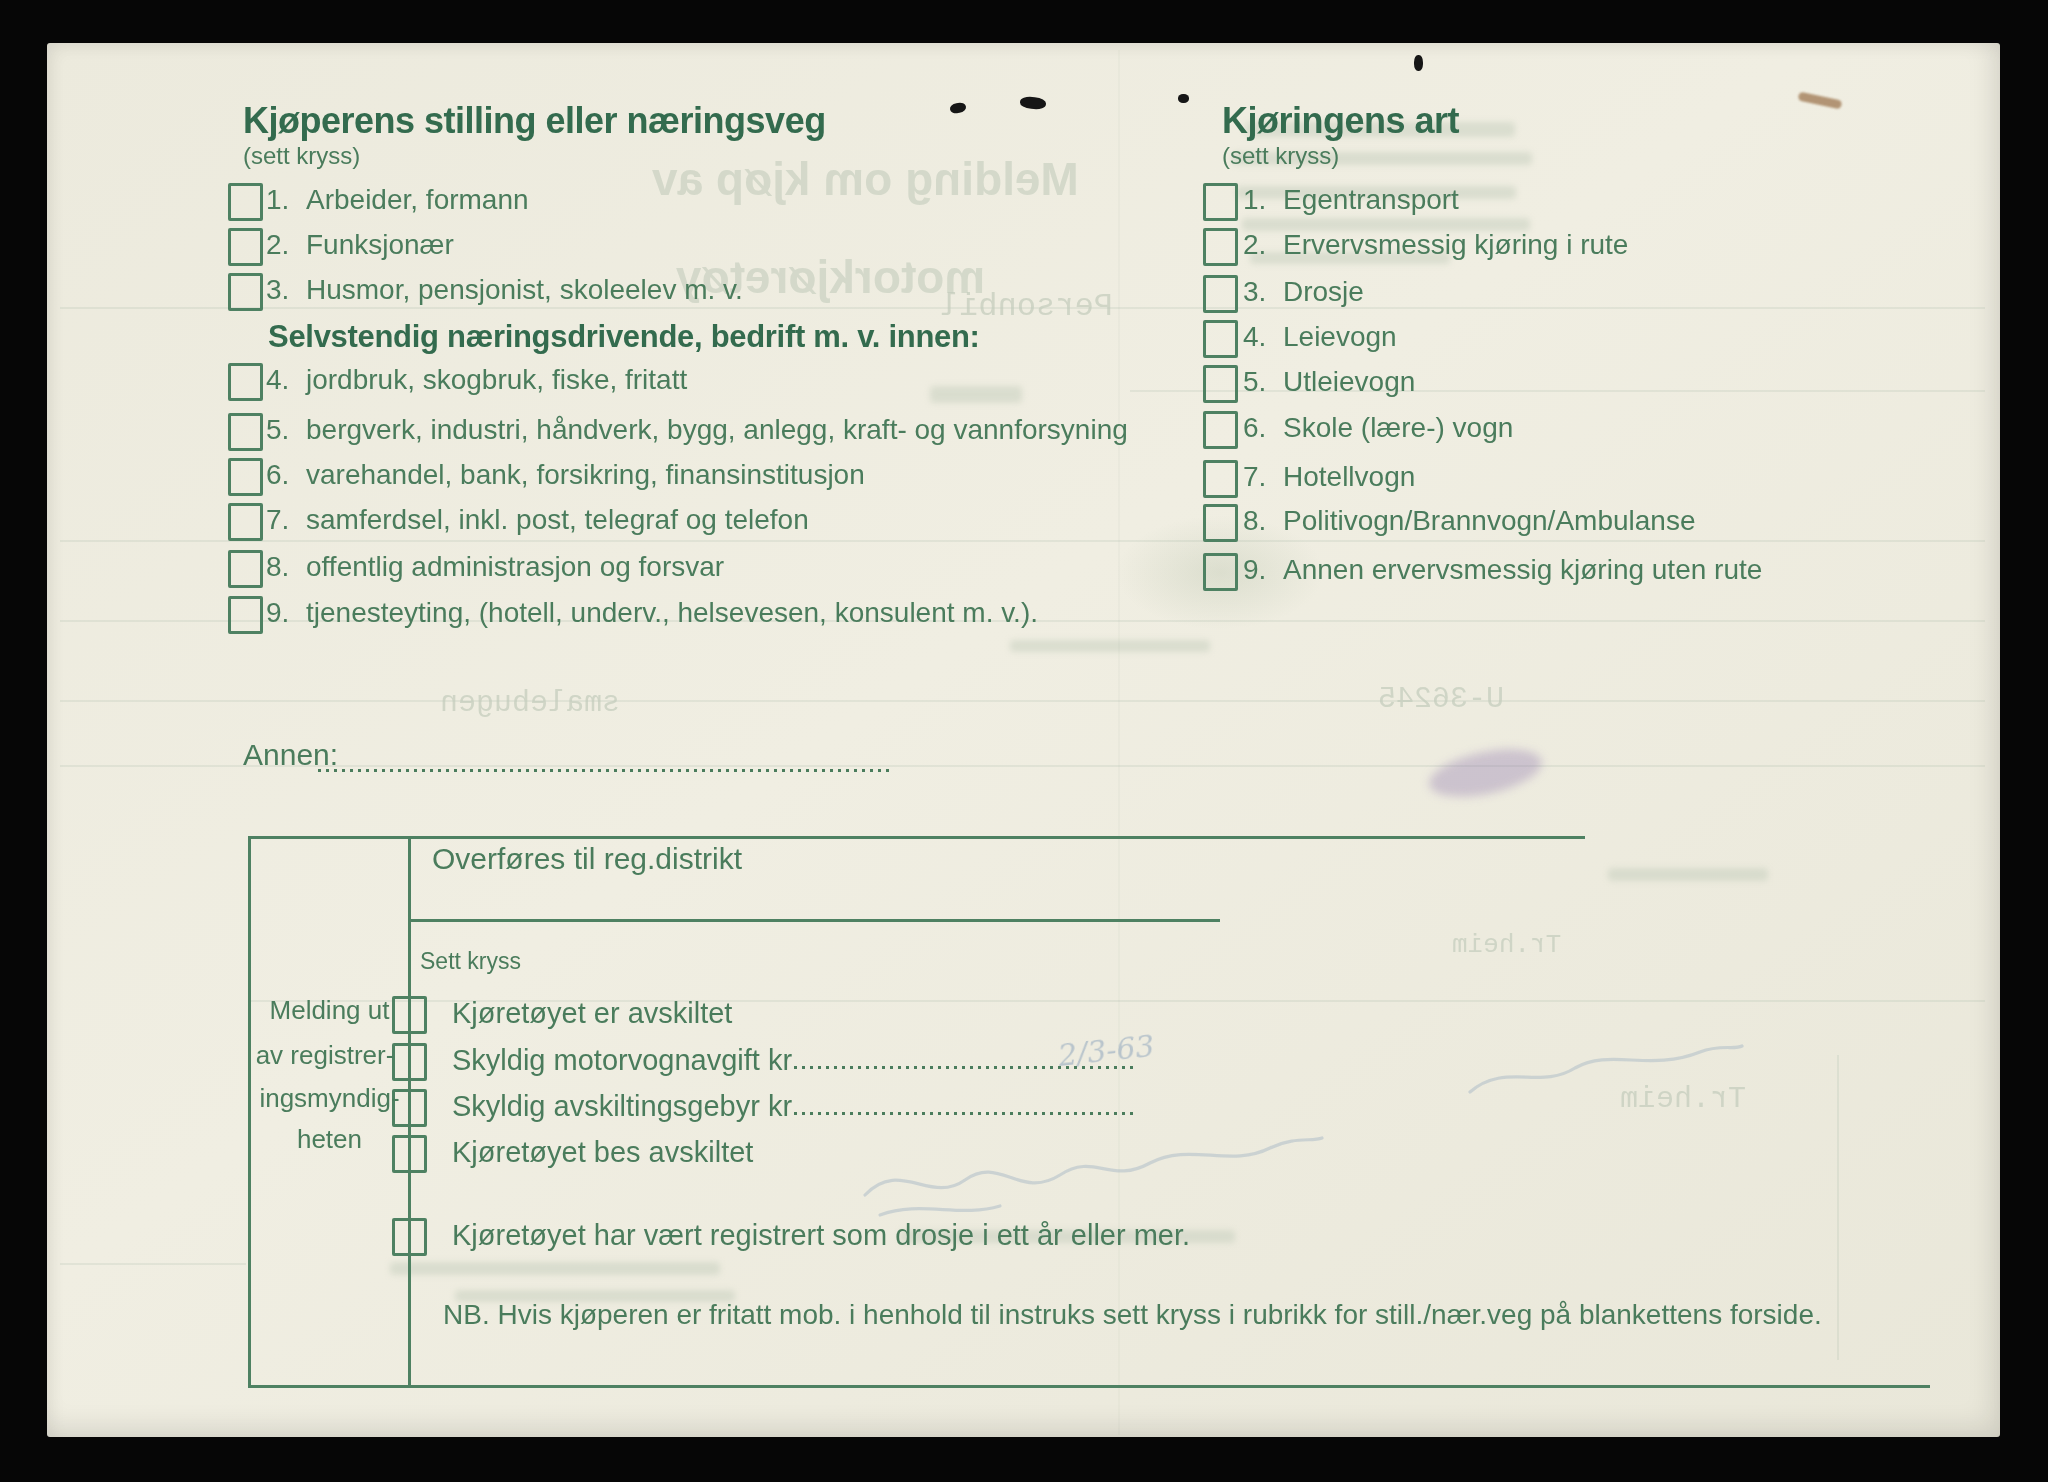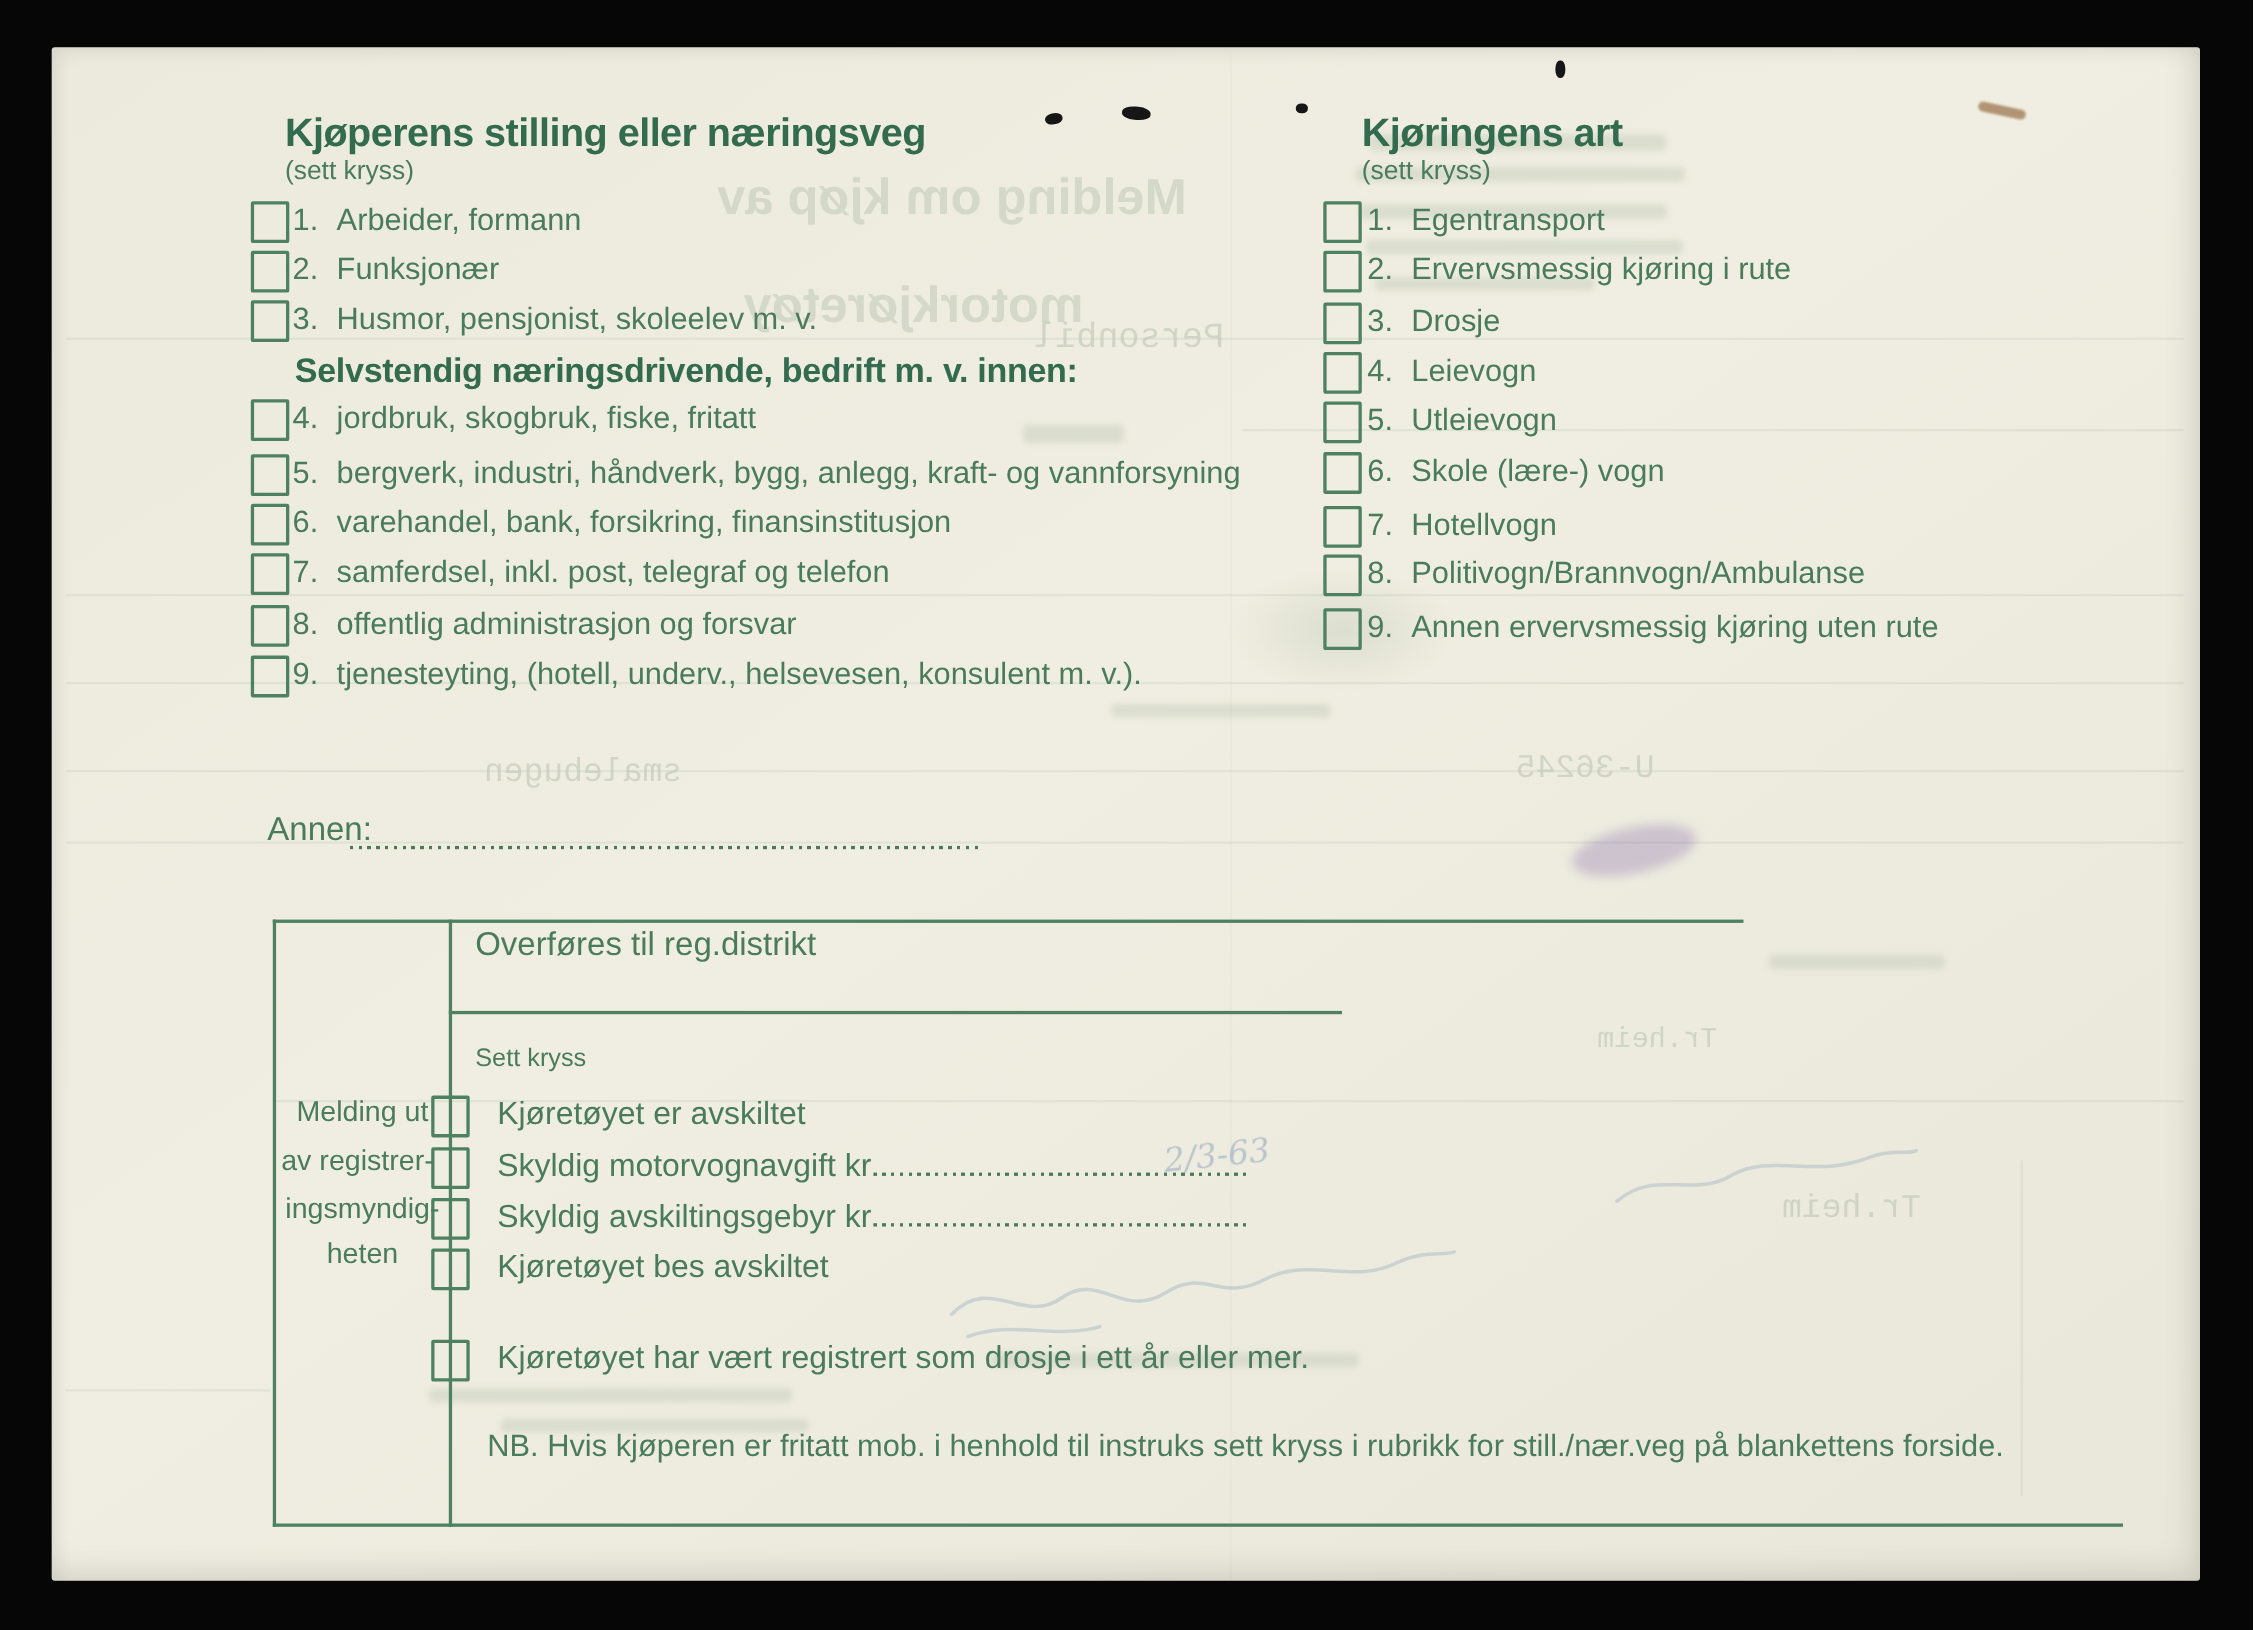--- a/index.html
+++ b/index.html
@@ -11,21 +11,21 @@
   }
   html,body{margin:0;padding:0;background:#060606;}
   #stage{position:relative;width:2048px;height:1482px;background:#060606;overflow:hidden;
          font-family:"Liberation Sans",sans-serif;}
   #paper{position:absolute;left:47px;top:43px;width:1953px;height:1394px;
          background:linear-gradient(145deg,#ECEADD 0%,#F0EEE2 45%,#E9E7D9 100%);
          border-radius:3px;
          box-shadow:inset -8px -10px 26px rgba(0,0,0,.10), inset 5px 5px 16px rgba(0,0,0,.05);}
   .heading{position:absolute;display:flex;align-items:baseline;white-space:nowrap;flex-direction:column;}
   .heading .t{font-size:36px;font-weight:bold;color:var(--bold-green);letter-spacing:-0.5px;}
-  .heading .h{font-size:24px;color:var(--green);margin-left:16px;}
+  .heading .h{font-size:24px;color:var(--green);}
   .cb{position:absolute;width:29px;height:32px;border:3px solid var(--line);
       border-radius:2px;background:transparent;}
   .row-text{position:absolute;height:36px;display:flex;align-items:center;
             font-size:28px;color:var(--green);white-space:nowrap;}
   .row-text .num{display:inline-block;min-width:40px;}
   .subheading{position:absolute;font-size:31px;font-weight:bold;color:var(--bold-green);
               white-space:nowrap;letter-spacing:-0.3px;}
   .boxlabel{font-size:29px;color:var(--green);white-space:nowrap;}
   .leader{height:3px;background-image:repeating-linear-gradient(to right,var(--green) 0 3px,transparent 3px 8px);}
   .line{position:absolute;background:var(--line);}
@@ -220,21 +220,21 @@
   </div>
   <div class="leader" style="position:absolute;left:318px;top:769px;width:572px;"></div>
 
   <div class="line" style="left:248px;top:836px;width:3px;height:552px;"></div>
   <div class="line" style="left:408px;top:836px;width:3px;height:552px;"></div>
   <div class="line" style="left:248px;top:836px;width:1337px;height:3px;"></div>
   <div class="line" style="left:248px;top:1385px;width:1682px;height:3px;"></div>
 
   <div class="boxlabel" style="position:absolute;left:432px;top:842px;font-size:30px;">Overføres til reg.distrikt</div>
   <div class="line" style="left:408px;top:919px;width:812px;height:3px;"></div>
-  <div class="boxlabel" style="position:absolute;left:432px;top:948px;font-size:23px;">Sett kryss</div>
+  <div class="boxlabel" style="position:absolute;left:420px;top:948px;font-size:23px;">Sett kryss</div>
 
   <div id="side-label">
       <div style="position: absolute; left: 251px; top: 995px; width: 157px; text-align: center; font-size: 26px; color: var(--green);">Melding ut</div>
       <div style="position: absolute; left: 251px; top: 1040px; width: 148px; text-align: center; font-size: 26px; color: var(--green);">av registrer-</div>
       <div style="position: absolute; left: 251px; top: 1083px; width: 157px; text-align: center; font-size: 26px; color: var(--green);">ingsmyndig-</div>
       <div style="position: absolute; left: 251px; top: 1124px; width: 157px; text-align: center; font-size: 26px; color: var(--green);">heten</div>
     </div>
 
   <div class="boxlabel" style="position:absolute;left:443px;top:1299px;font-size:28px;">NB.  Hvis kjøperen er fritatt mob. i henhold til instruks sett kryss i rubrikk for still./nær.veg på blankettens forside.</div>
 

